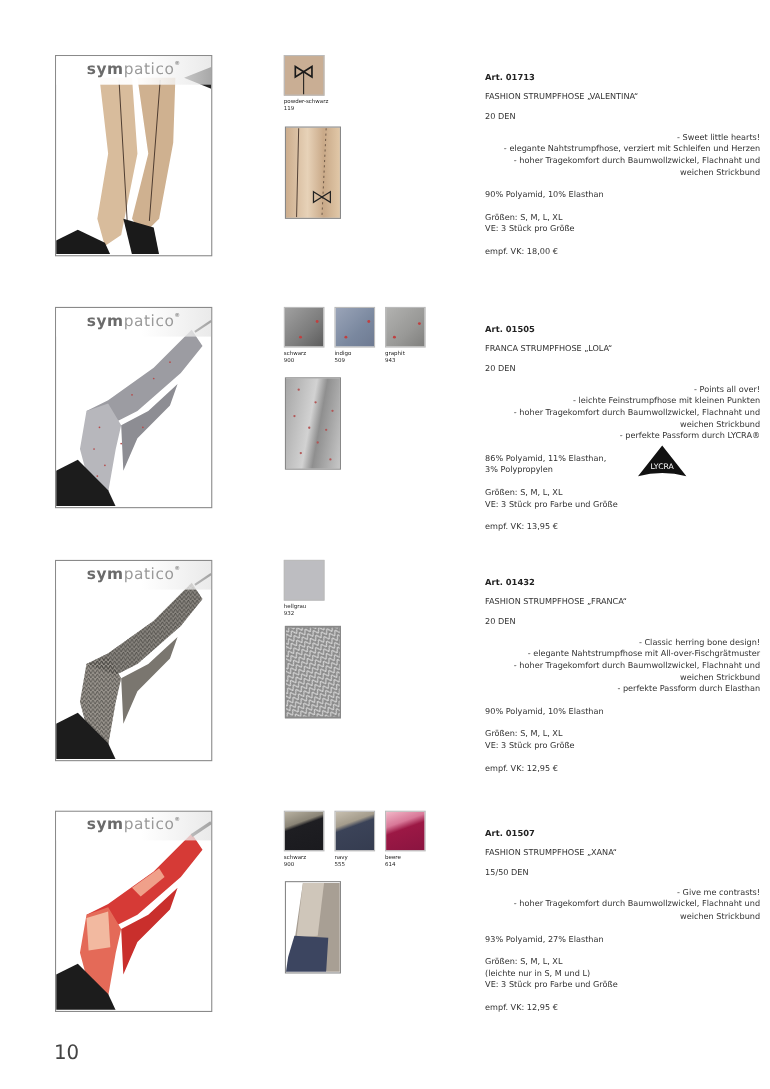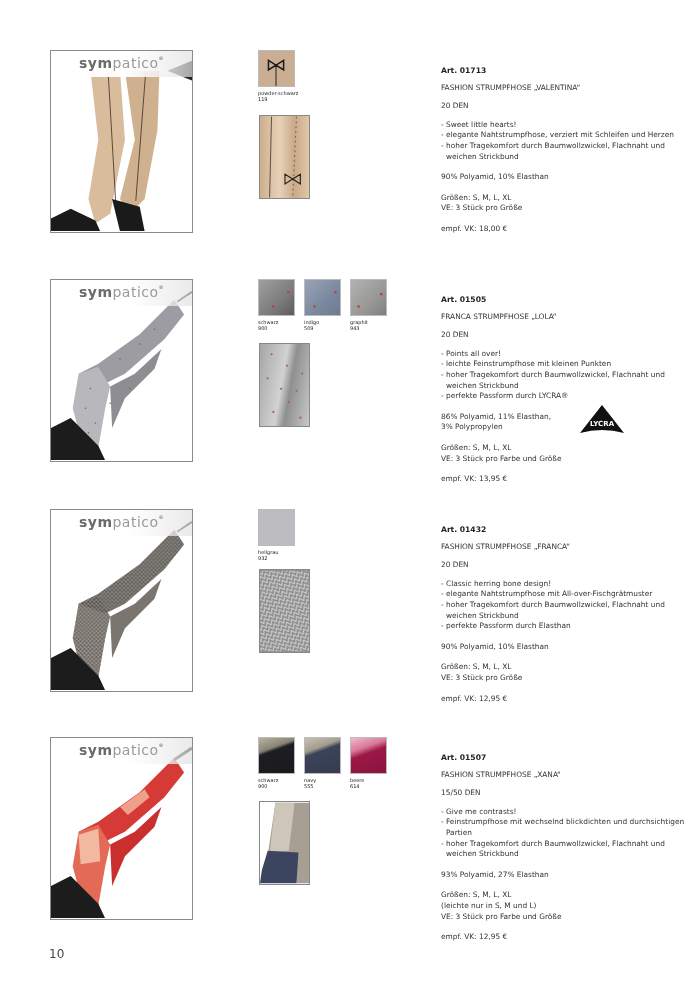--- a/index.html
+++ b/index.html
@@ -35,25 +35,25 @@
     .swatch .s-code { font-size: 5px; line-height: 6px; color: #222; }
     .detail {
       position: absolute; left: 259px; width: 51px; height: 84px;
       border: 1px solid #888; overflow: hidden;
     }
 
     
     .info { position: absolute; left: 441px; top: 16px; width: 250px; font-size: 7.4px; line-height: 10.6px; color: #333; }
     .info .art { font-weight: bold; font-size: 7.6px; color: #222; }
     .info .gap { height: 10.5px; }
-    .info .bullet { padding-left: 5px; text-indent: -5px; }
+    .info .bullet { padding-left: 5px; text-indent: -5px; text-align: right; }
     .info .price { }
-    .lycra { position: absolute; left: 578px; width: 48px; height: 34px; font-weight: bold; }
-
-    .page-num { position: absolute; left: 49px; top: 947px; font-size: 12px; color: #444; }
+    .lycra { position: absolute; left: 578px; width: 48px; height: 34px; }
+
+    .page-num { position: absolute; left: 49px; top: 947px; font-size: 18px; color: #444; }
   </style>
 </head>
 <body>
 
 <section class="product" style="top:50px">
   <div class="main-photo">
     <div class="logo-band"></div>
     <div class="logo"><span>sym</span><span class="light">patico</span><sup>®</sup></div>
     <svg class="legs" viewBox="0 0 143 183">
       <path d="M40 20 L70 20 L75 90 L60 165 L45 175 L38 150 L48 90 Z" fill="#d8bc9c"></path>
@@ -306,21 +306,20 @@
   </div>
 
   <div class="info">
     <div class="art">Art. 01507</div>
     <div class="gap" style="height:6px"></div>
     <div>FASHION STRUMPFHOSE „XANA“</div>
     <div class="gap" style="height:8px"></div>
     <div>15/50 DEN</div>
     <div class="gap" style="height:8px"></div>
     <div class="bullet">- Give me contrasts!</div>
-    <div class="bullet">- Feinstrumpfhose mit wechselnd blickdichten und durchsichtigen Partien</div>
     <div class="bullet">- hoher Tragekomfort durch Baumwollzwickel, Flachnaht und weichen Strickbund</div>
     <div class="gap" style="height:10px"></div>
     <div>93% Polyamid, 27% Elasthan</div>
     <div class="gap" style="height:10px"></div>
     <div>Größen: S, M, L, XL</div>
     <div>(leichte nur in S, M und L)</div>
     <div>VE: 3 Stück pro Farbe und Größe</div>
     <div class="gap" style="height:10px"></div>
     <div class="price">empf. VK: 12,95 €</div>
   </div>

